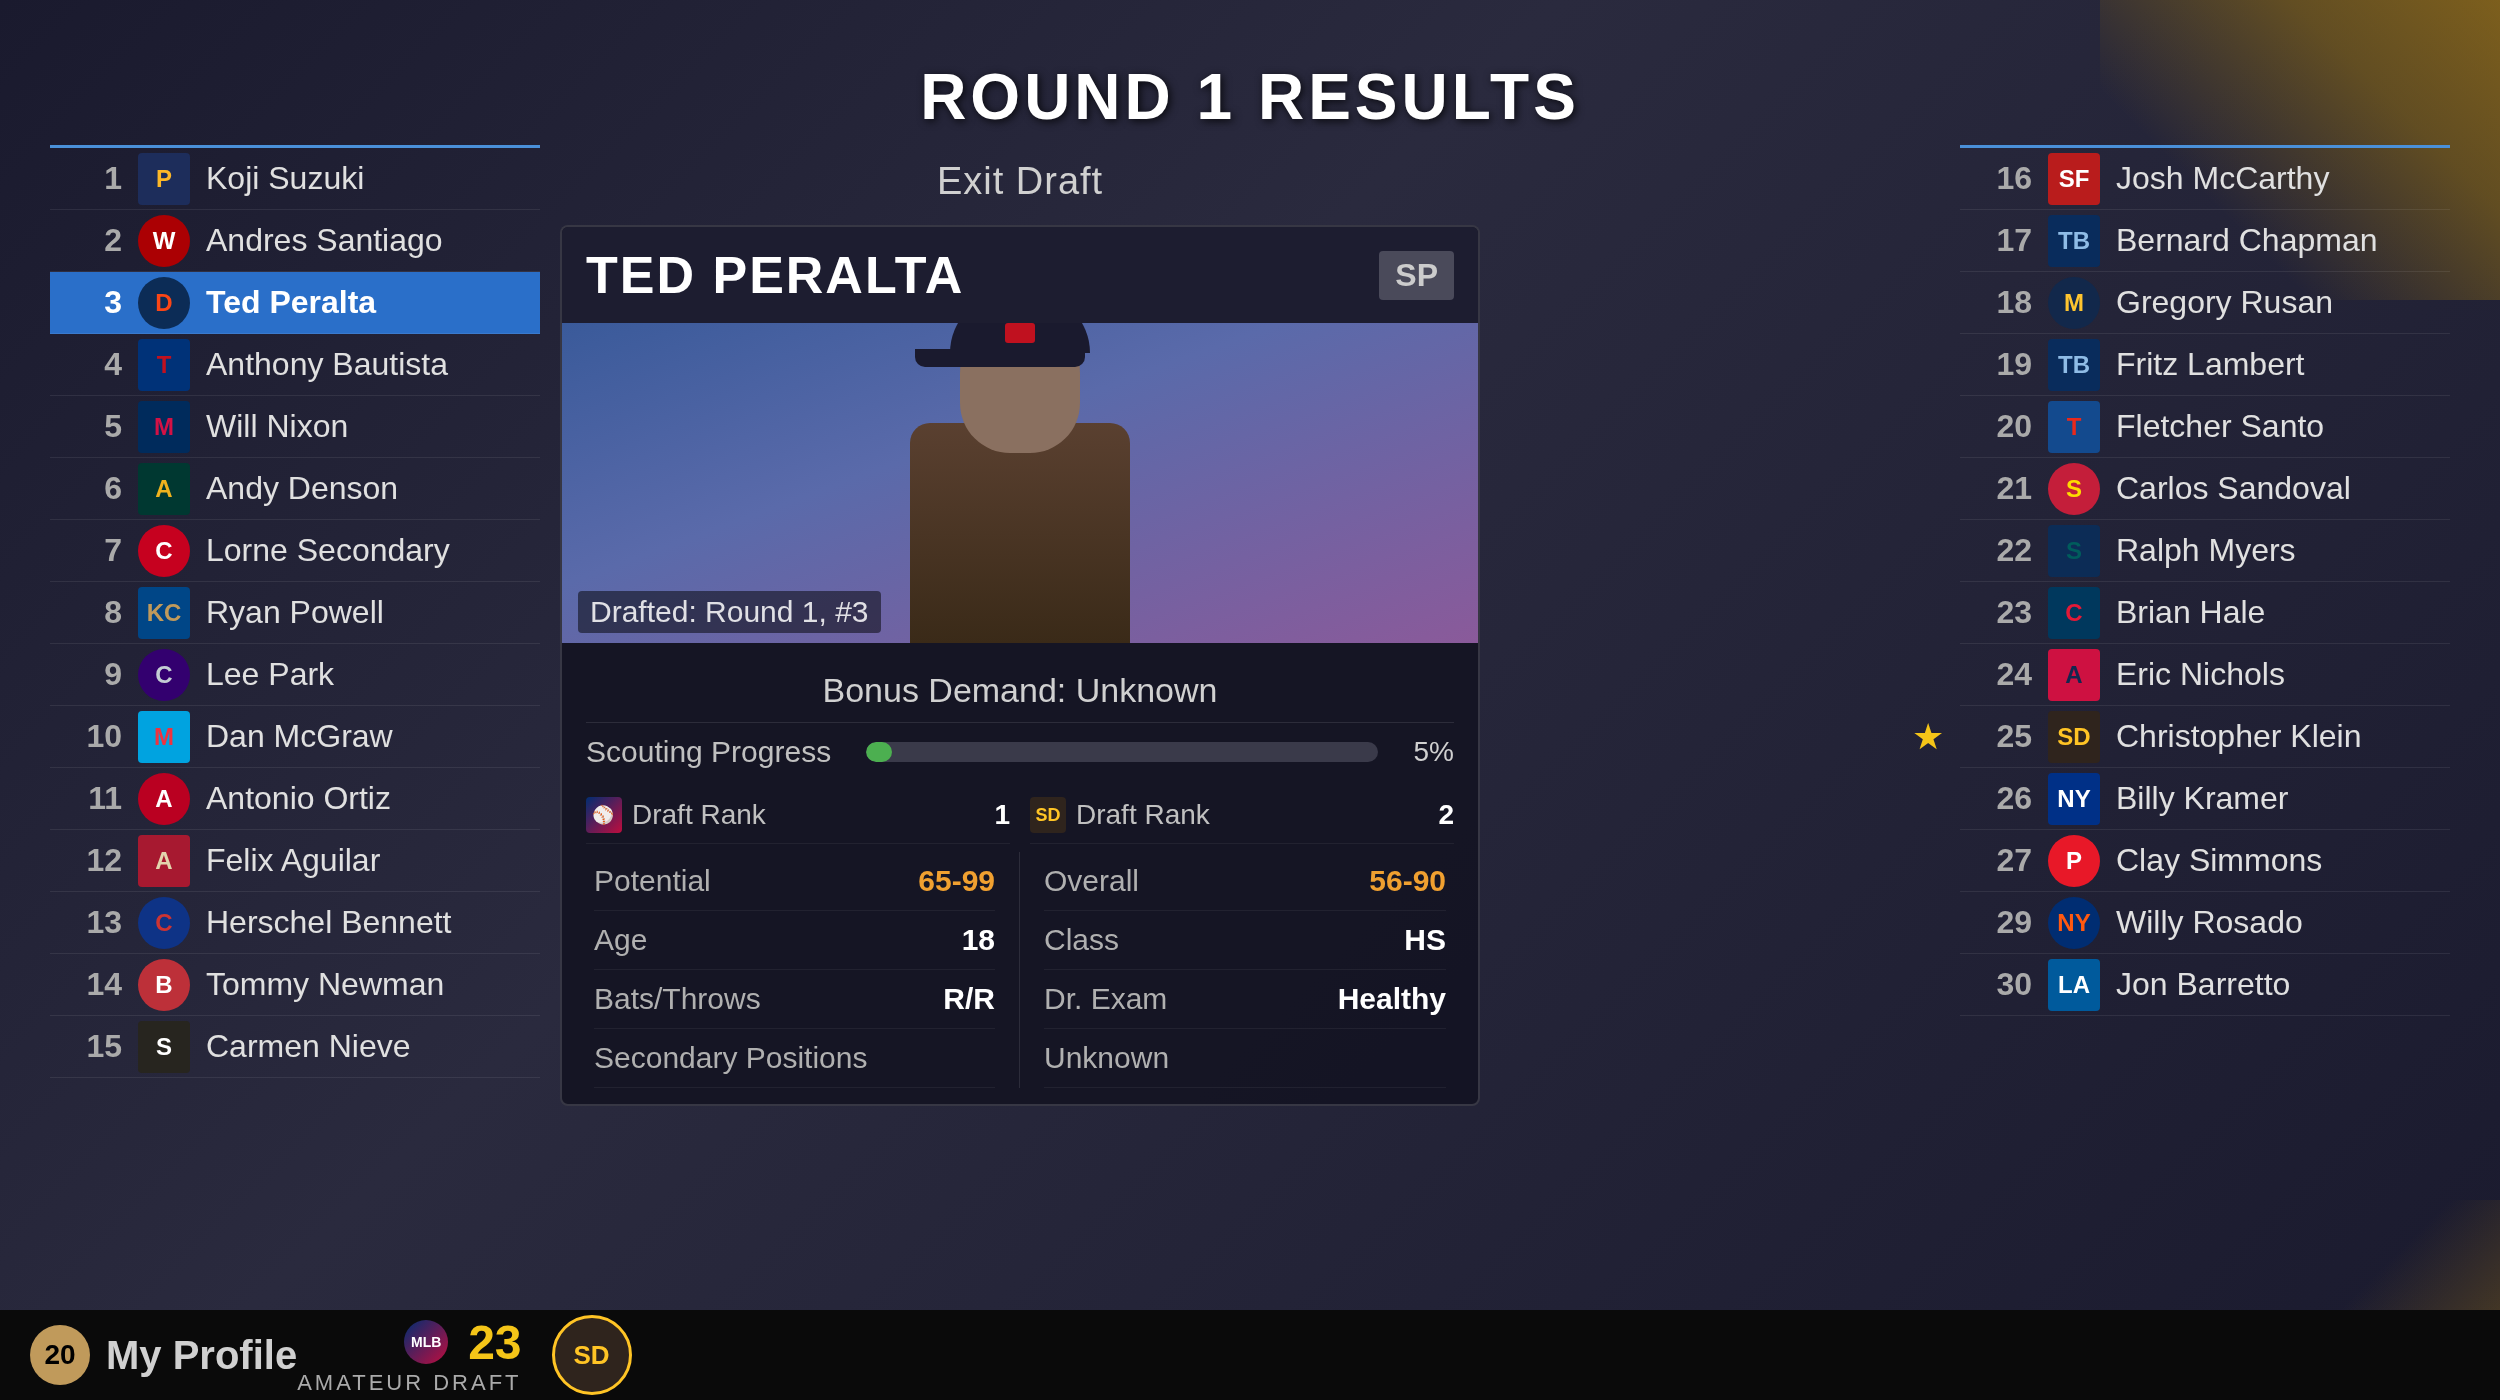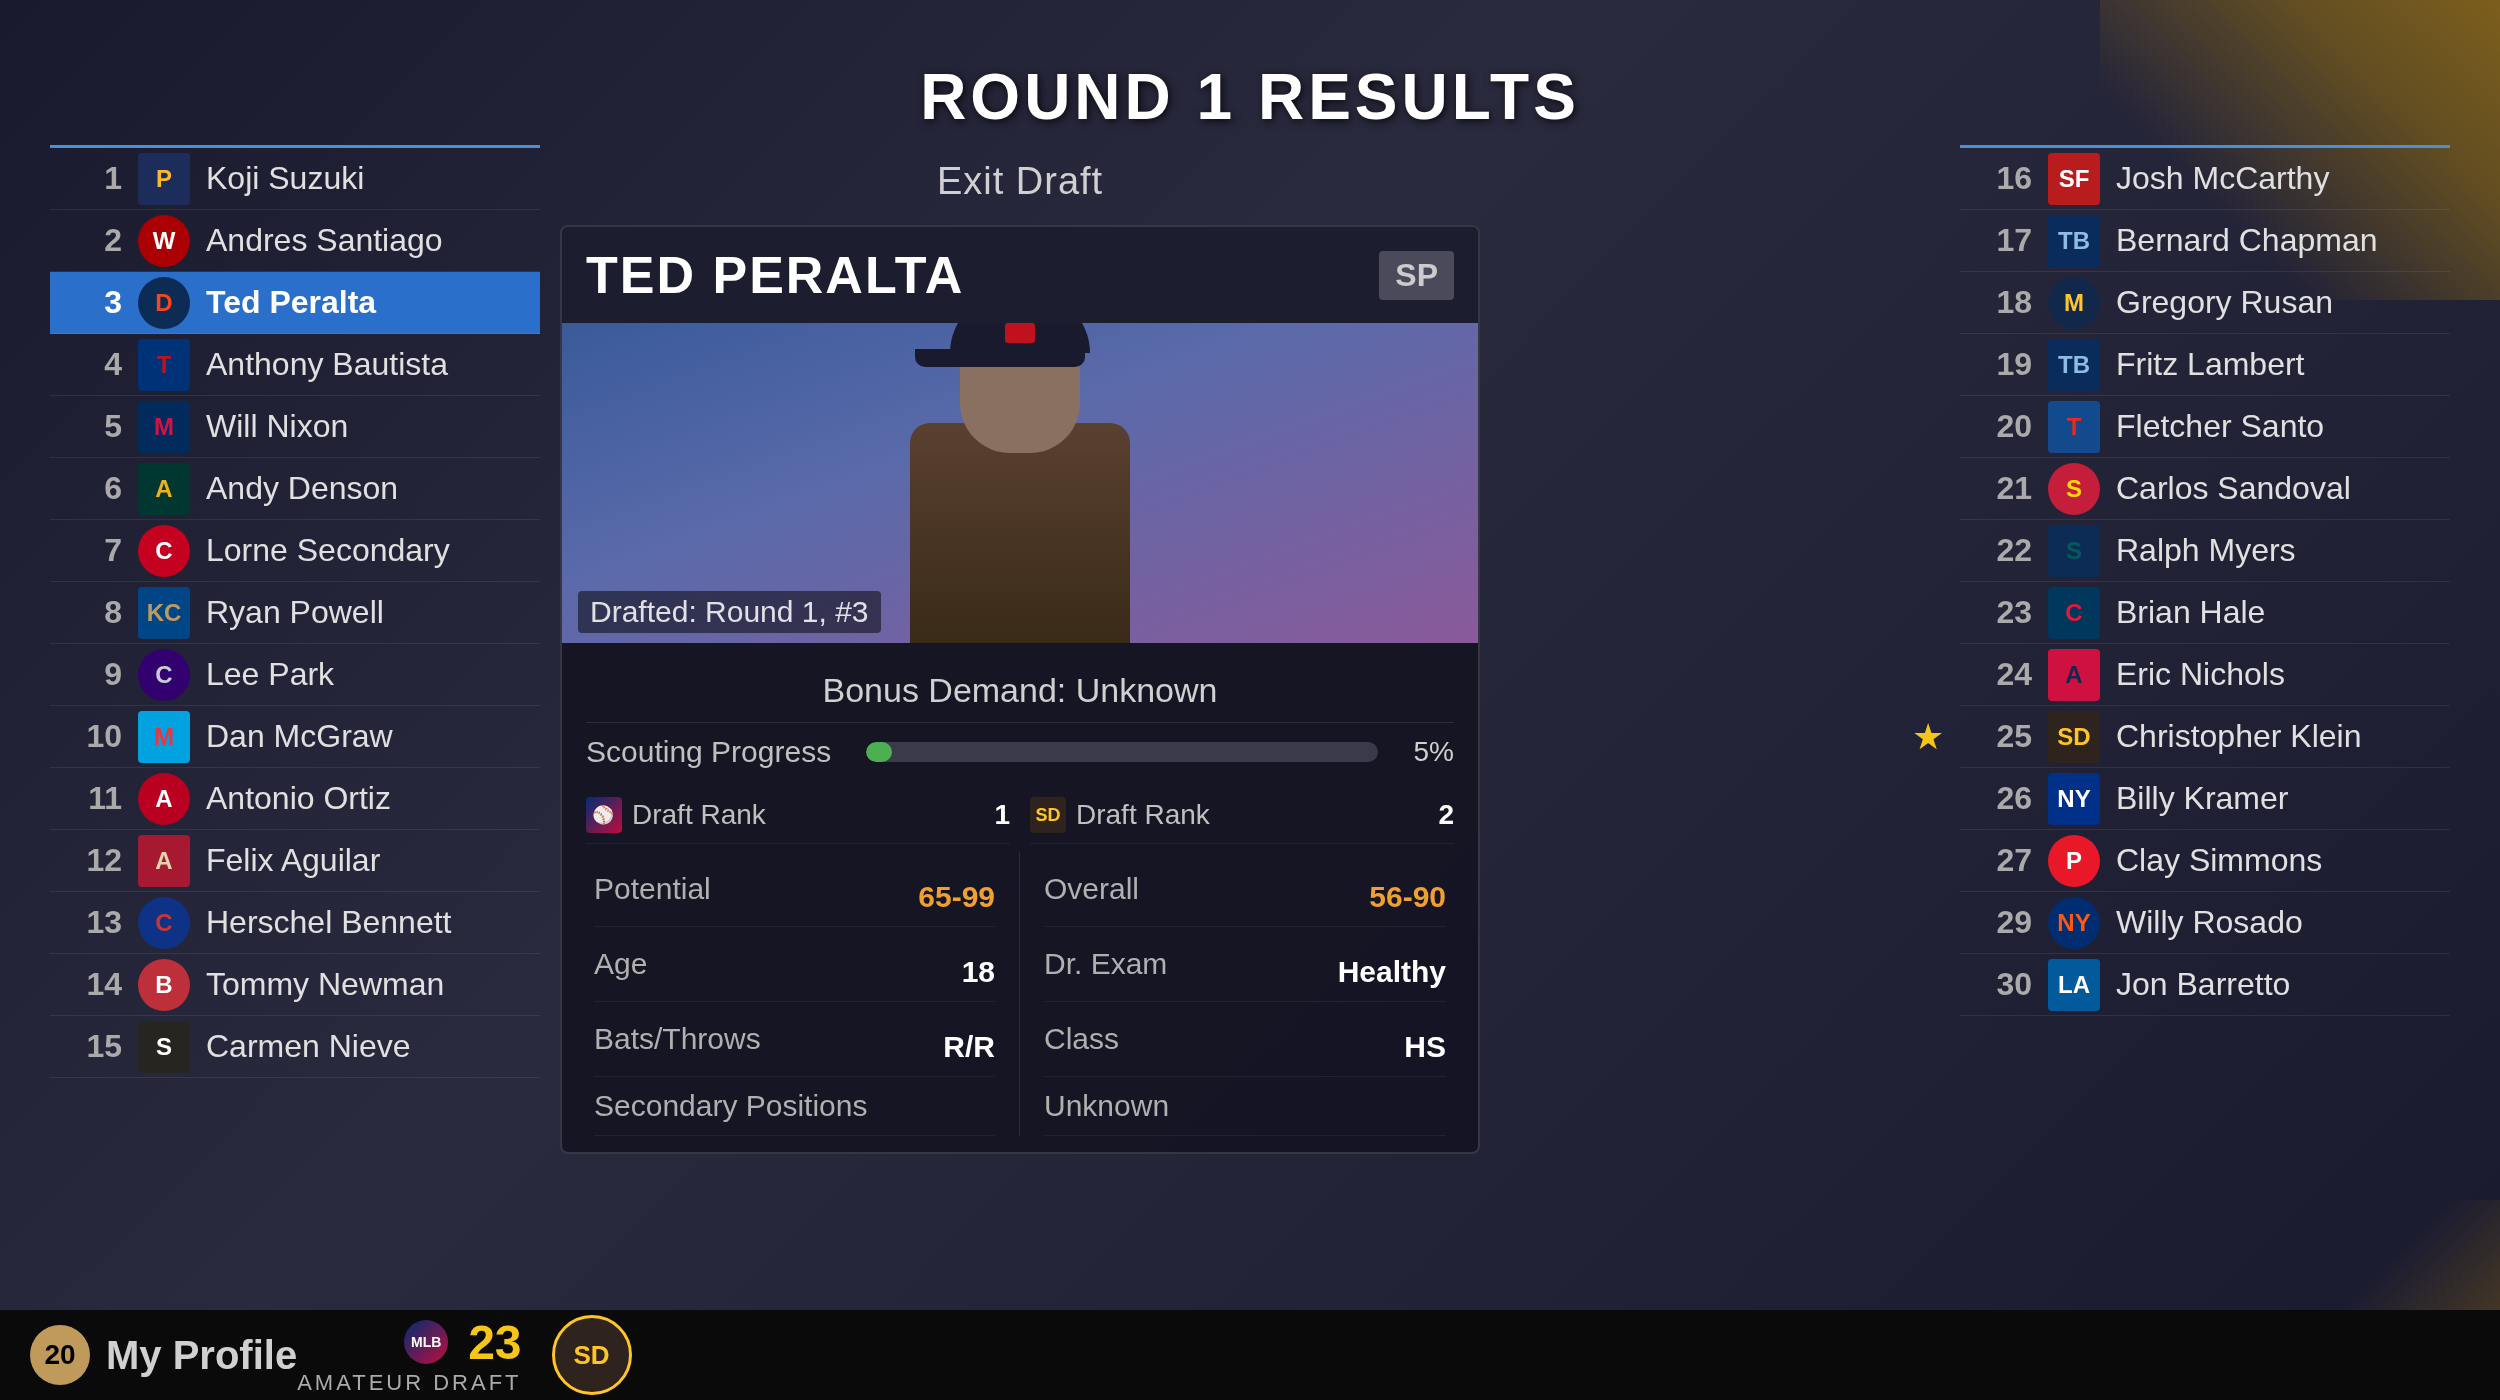--- a/index.html
+++ b/index.html
@@ -270,21 +270,20 @@
       font-size: 30px;
     }
 
     .stat-label {
       color: #b0b0b0;
     }
 
     .stat-value {
       color: #ffffff;
       font-weight: bold;
-      margin-top: 16px;
     }
 
     .stat-value.orange {
       color: #f0a030;
     }
 
     .team-logo-sm {
       width: 36px;
       height: 36px;
       border-radius: 4px;
@@ -595,26 +594,26 @@
           <div class="stat-row">
             <span class="stat-label">Secondary Positions</span>
           </div>
         </div>
         <div class="stats-col">
           <div class="stat-row">
             <span class="stat-label">Overall</span>
             <span class="stat-value orange">56-90</span>
           </div>
           <div class="stat-row">
+            <span class="stat-label">Class</span>
+            <span class="stat-value">HS</span>
+          </div>
+          <div class="stat-row">
             <span class="stat-label">Dr. Exam</span>
             <span class="stat-value">Healthy</span>
-          </div>
-          <div class="stat-row">
-            <span class="stat-label">Class</span>
-            <span class="stat-value">HS</span>
           </div>
           <div class="stat-row">
             <span class="stat-label">Unknown</span>
           </div>
         </div>
       </div>
     </div>
   </div>
 </div>
 

